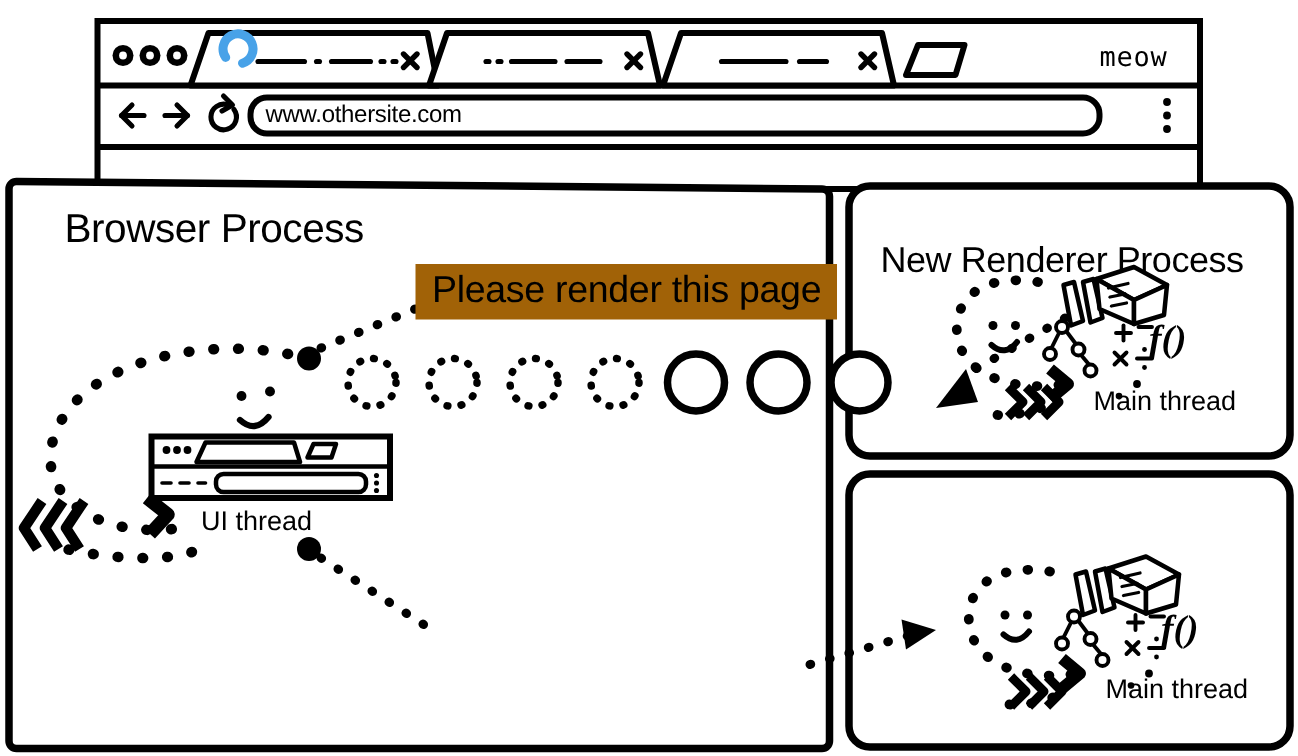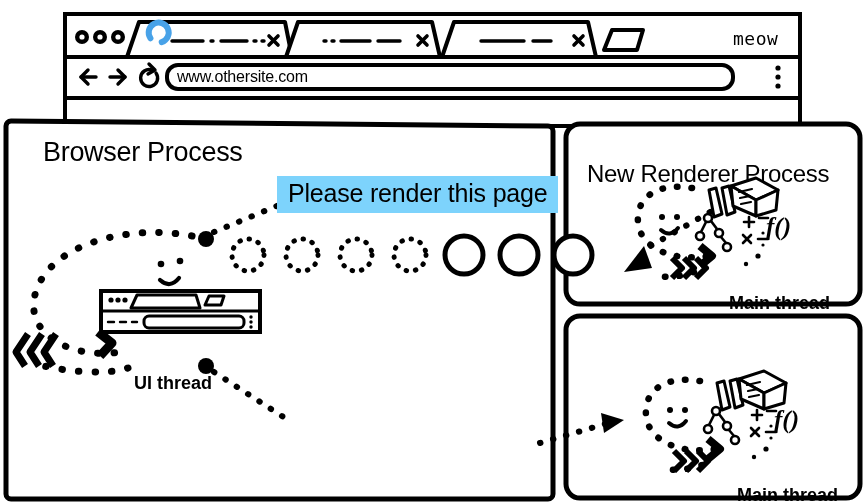--- a/index.html
+++ b/index.html
@@ -37,27 +37,26 @@
     font-size: 27px;
     font-weight: 400;
     letter-spacing: -0.3px;
     text-align: right;
   }
   .panel-title.small {
     font-size: 24px;
   }
   .thread-label {
     font-size: 18px;
-    font-weight: 700;
-    margin-top: 36px;
+    font-weight: 400;
   }
   .callout {
     font-size: 25px;
     font-weight: 400;
-    background: #7dd3fc;
+    background: #a16207;
     padding: 5px 11px 7px 11px;
     letter-spacing: -0.2px;
   }
   .meow {
     font-size: 18px;
     font-weight: 400;
     font-family: "DejaVu Sans Mono", monospace;
     letter-spacing: 0.5px;
   }
   .urlText {

